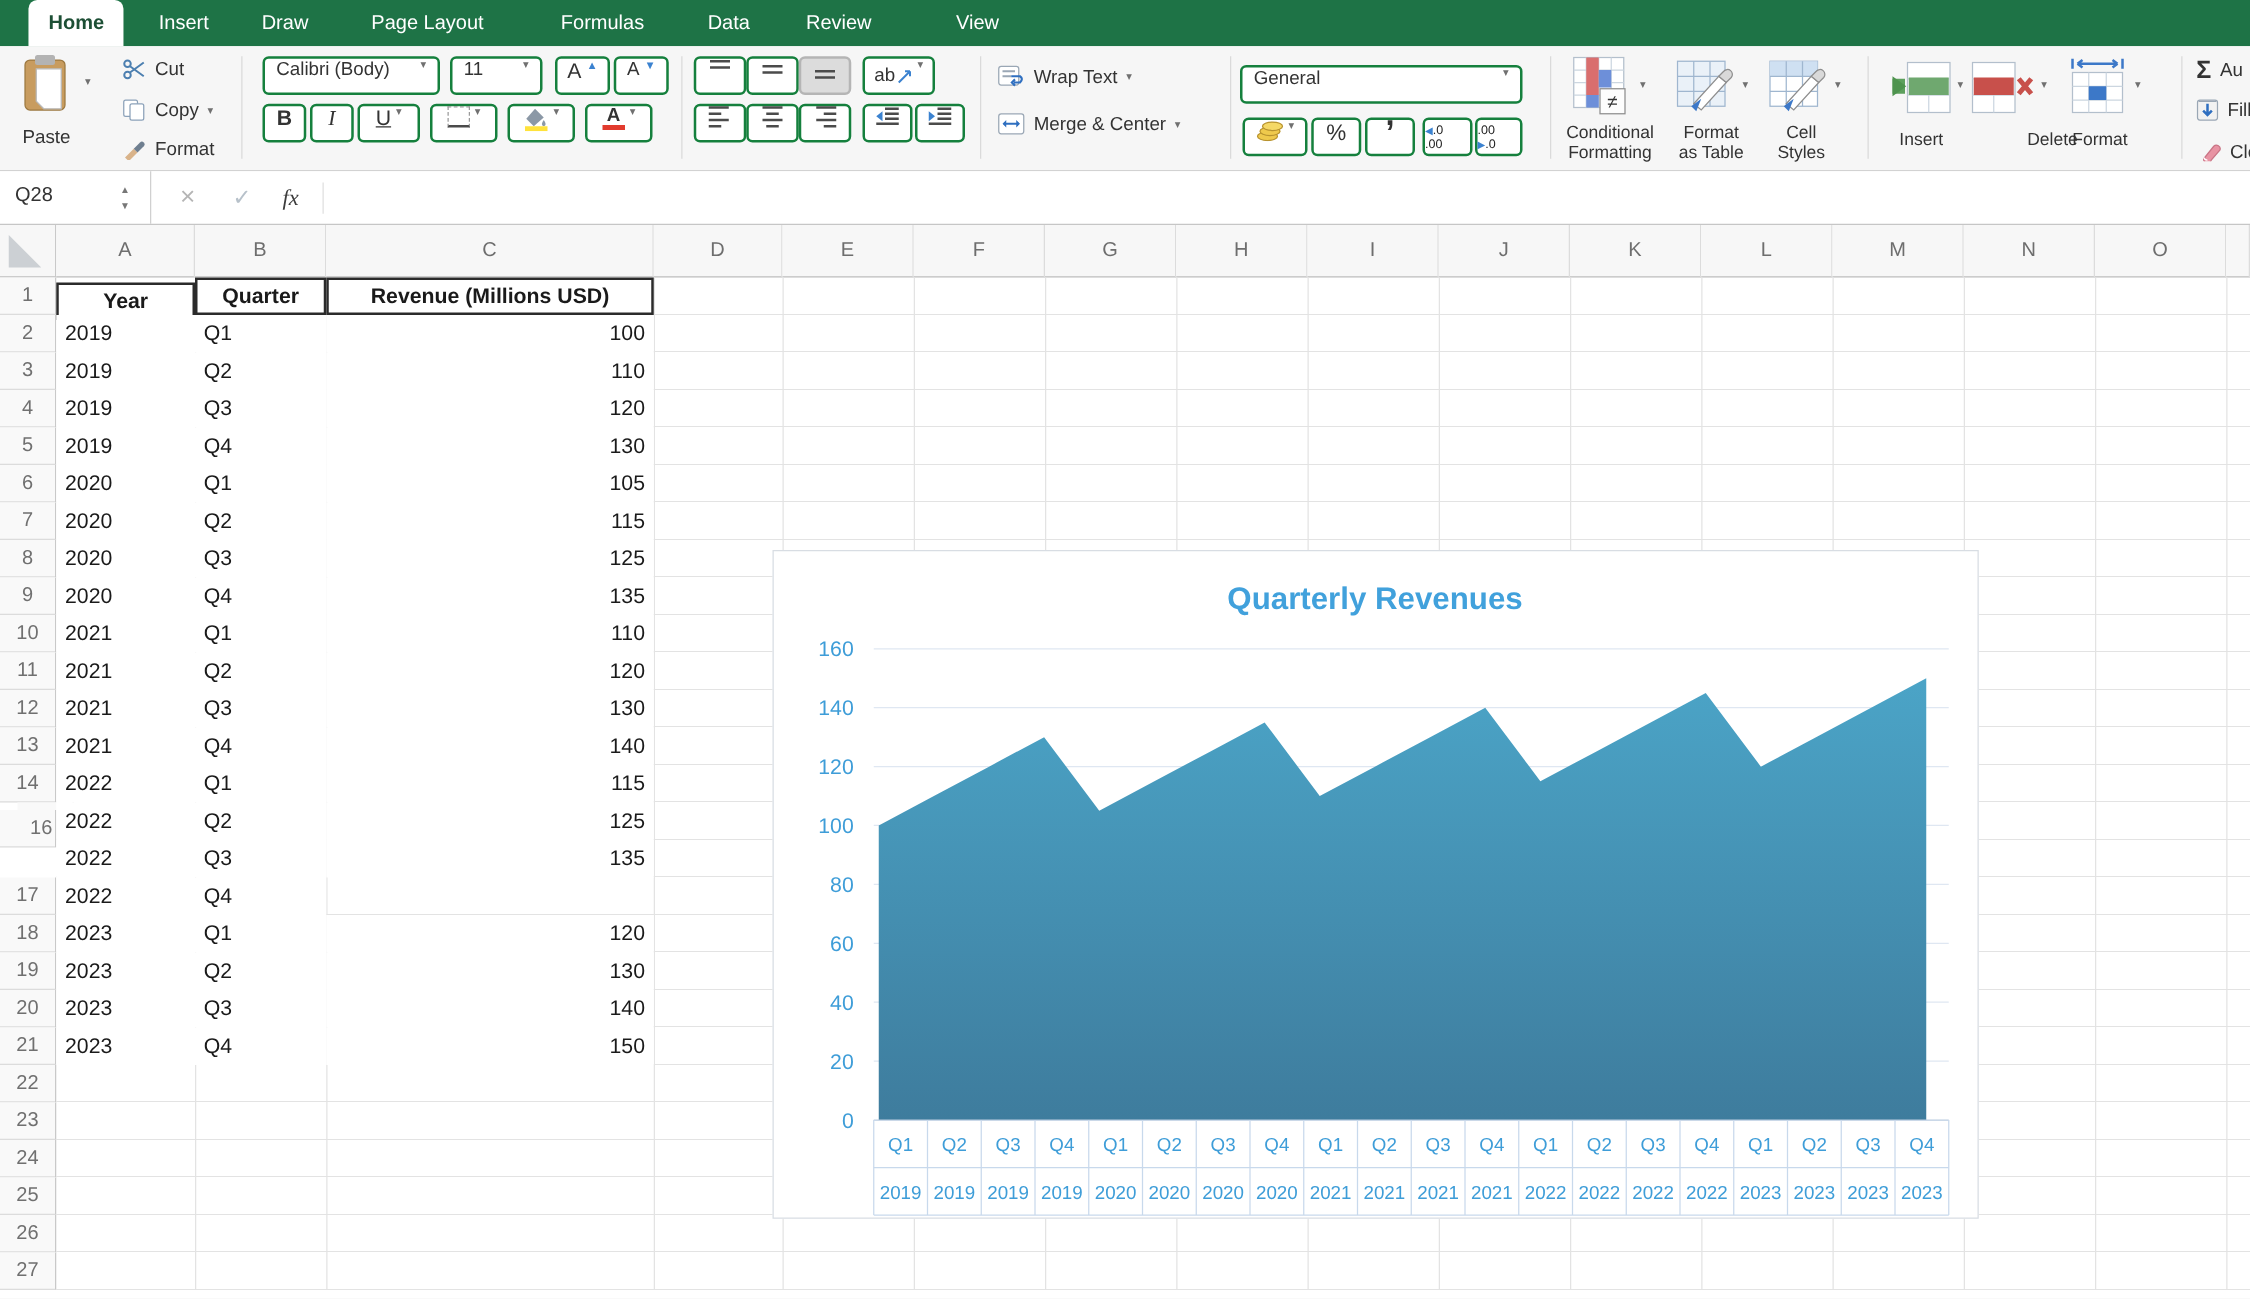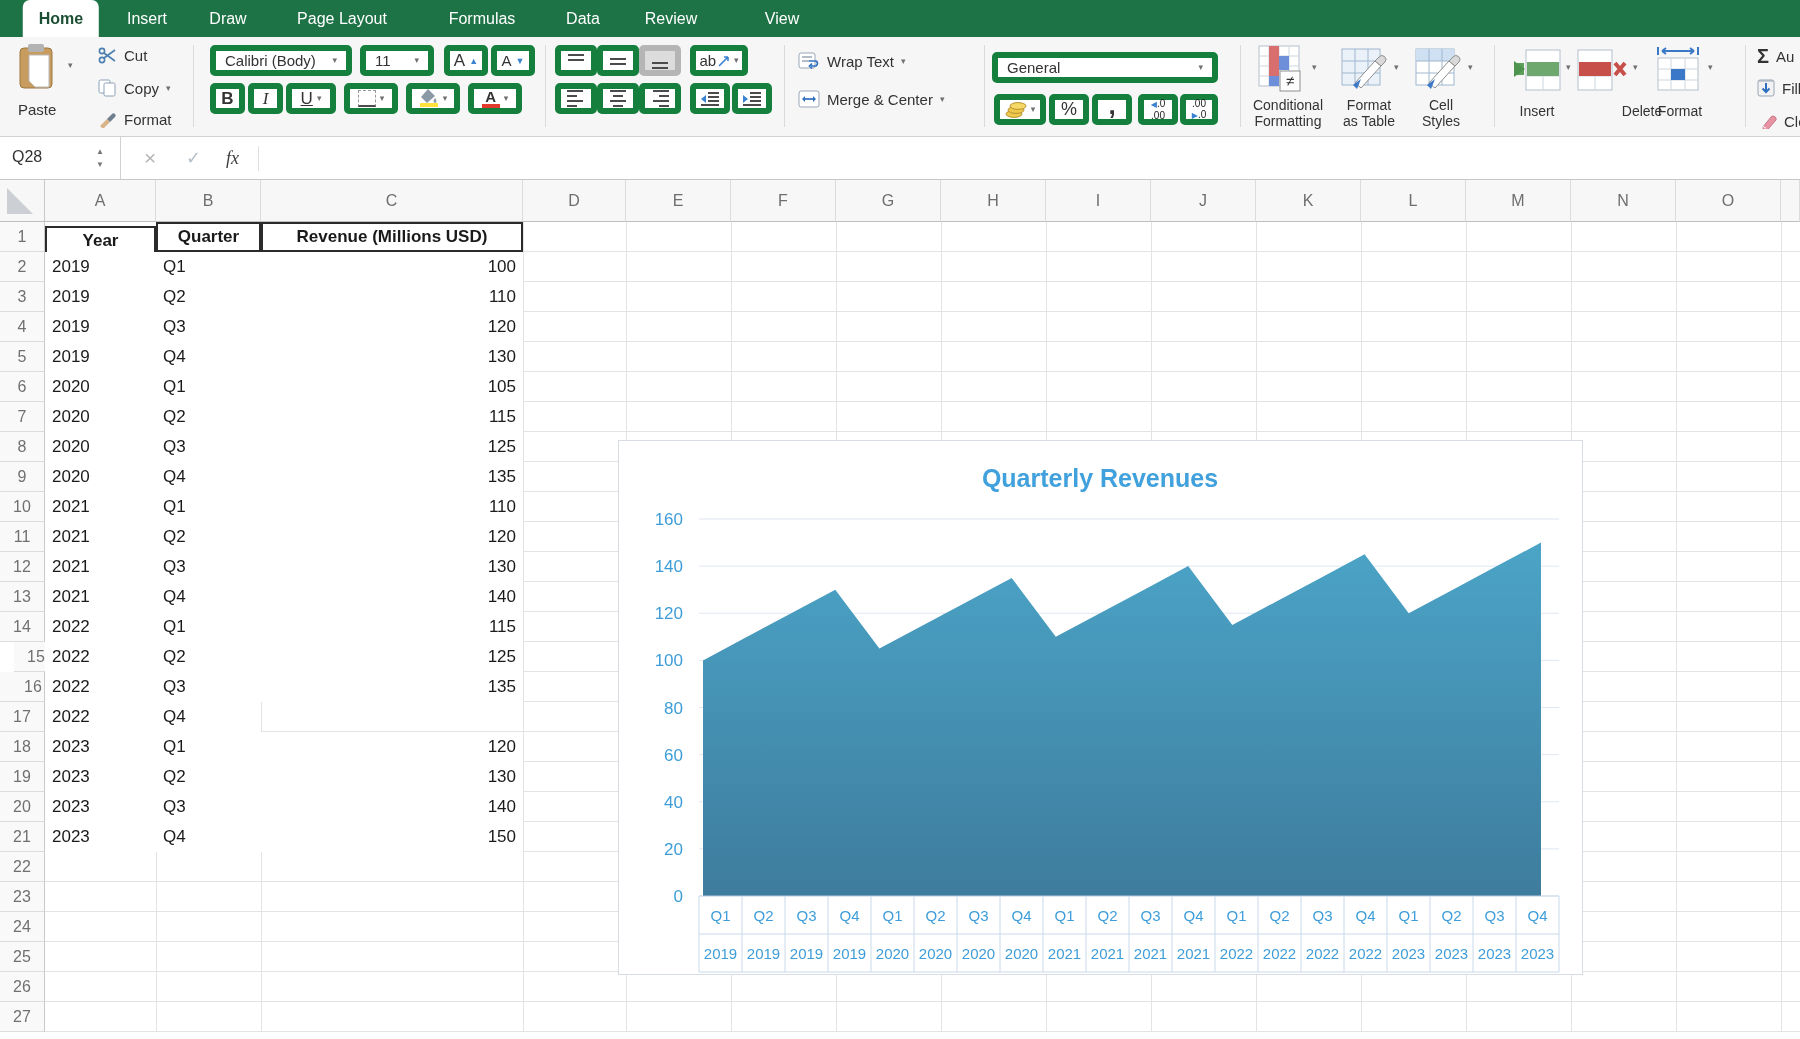--- a/index.html
+++ b/index.html
@@ -7,22 +7,22 @@
        font-family:"Liberation Sans",sans-serif;-webkit-font-smoothing:antialiased;}
   
   .menubar{position:absolute;top:0;left:0;width:100%;height:37px;background:#1E7346;}
   .tab{position:absolute;top:0;height:37px;transform:translateX(-50%);display:flex;align-items:center;
        padding:0 16px;color:#fff;font-size:16px;cursor:default;white-space:nowrap;}
   .tab.active{background:#fff;border-radius:7px 7px 0 0;color:#1d4f35;font-weight:700;}
   
   .ribbon{position:absolute;top:37px;left:0;width:100%;height:100px;background:#f6f6f6;
           border-bottom:1px solid #d2d2d2;box-sizing:border-box;}
   .vsep{position:absolute;top:8px;height:82px;width:1px;background:#dadada;}
-  .rbtn{position:absolute;background:#fff;border:6px solid #15803d;border-radius:5px;display:flex;
-        align-items:center;justify-content:center;font-size:15px;color:#333;box-sizing:border-box;gap:4px;}
+  .rbtn{position:absolute;background:#fff;border:2px solid #15803d;border-radius:5px;display:flex;
+        justify-content:center;font-size:15px;color:#333;box-sizing:border-box;gap:4px;}
   .rbtn.active{background:#dcdcdc;border-color:#b5b5b5;}
   .lbl{position:absolute;font-size:15px;color:#333;white-space:nowrap;}
   .lbl2{position:absolute;font-size:14px;color:#333;text-align:center;line-height:16px;white-space:nowrap;transform:translateX(-50%);}
   .dd{color:#707070;font-size:9px;line-height:1;}
   .ic-lines{display:flex;flex-direction:column;gap:3px;width:18px;}
   .ic-lines i{height:2px;background:#4b4b4b;display:block;}
   .va{height:16px;width:18px;position:relative;}
   .va i{position:absolute;left:1px;width:16px;height:2px;background:#4b4b4b;}
   .toolrow{position:absolute;display:flex;align-items:center;gap:7px;font-size:15px;color:#333;}
   .boxdd{justify-content:space-between;padding:0 9px;}
@@ -432,21 +432,21 @@
         <div class="rowhead" style="top: 192px; height: 30px;">6</div>
         <div class="rowhead" style="top: 222px; height: 30px;">7</div>
         <div class="rowhead" style="top: 252px; height: 30px;">8</div>
         <div class="rowhead" style="top: 282px; height: 30px;">9</div>
         <div class="rowhead" style="top: 312px; height: 30px;">10</div>
         <div class="rowhead" style="top: 342px; height: 30px;">11</div>
         <div class="rowhead" style="top: 372px; height: 30px;">12</div>
         <div class="rowhead" style="top: 402px; height: 30px;">13</div>
         <div class="rowhead" style="top: 432px; height: 30px;">14</div>
         <div class="rowhead" style="top: 462px; height: 30px; margin-left: 14px;">15</div>
-        <div class="rowhead" style="top: 492px; height: 30px; padding-left: 22px;">16</div>
+        <div class="rowhead" style="top: 468px; height: 30px; padding-left: 22px;">16</div>
         <div class="rowhead" style="top: 522px; height: 30px;">17</div>
         <div class="rowhead" style="top: 552px; height: 30px;">18</div>
         <div class="rowhead" style="top: 582px; height: 30px;">19</div>
         <div class="rowhead" style="top: 612px; height: 30px;">20</div>
         <div class="rowhead" style="top: 642px; height: 30px;">21</div>
         <div class="rowhead" style="top: 672px; height: 30px;">22</div>
         <div class="rowhead" style="top: 702px; height: 30px;">23</div>
         <div class="rowhead" style="top: 732px; height: 30px;">24</div>
         <div class="rowhead" style="top: 762px; height: 30px;">25</div>
         <div class="rowhead" style="top: 792px; height: 30px;">26</div>

